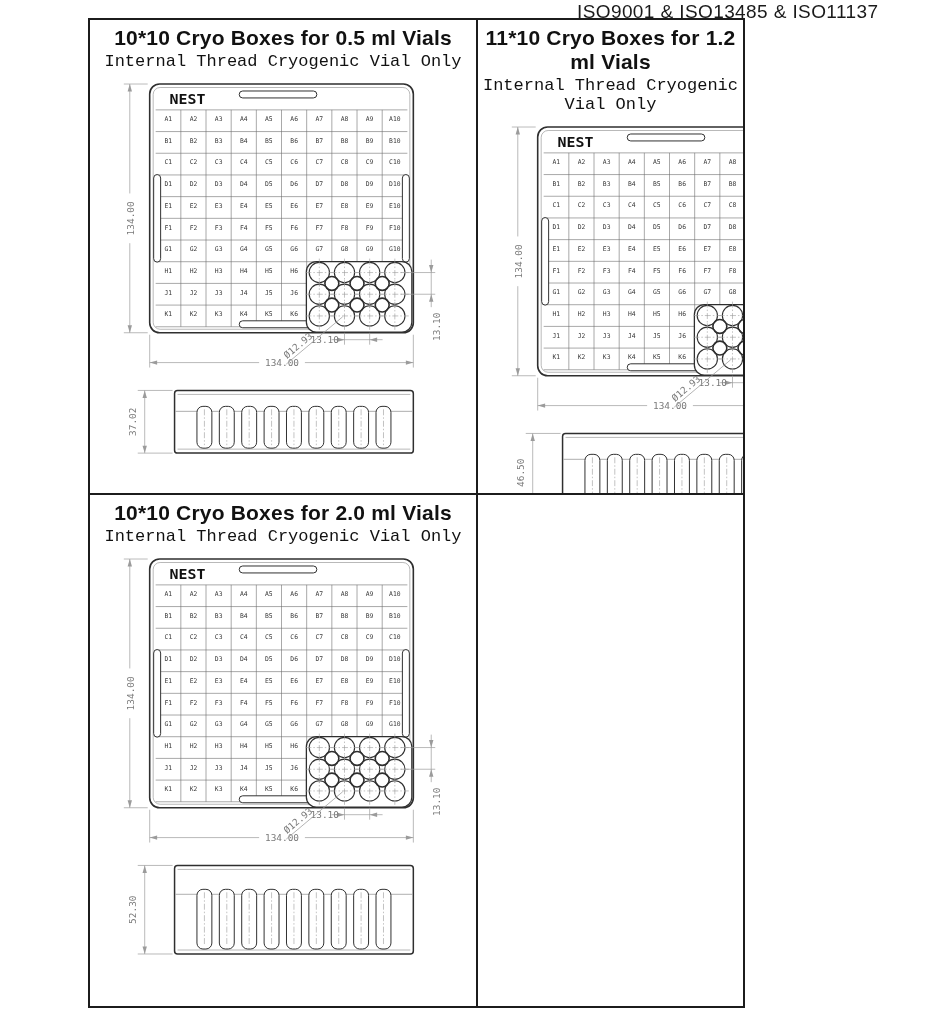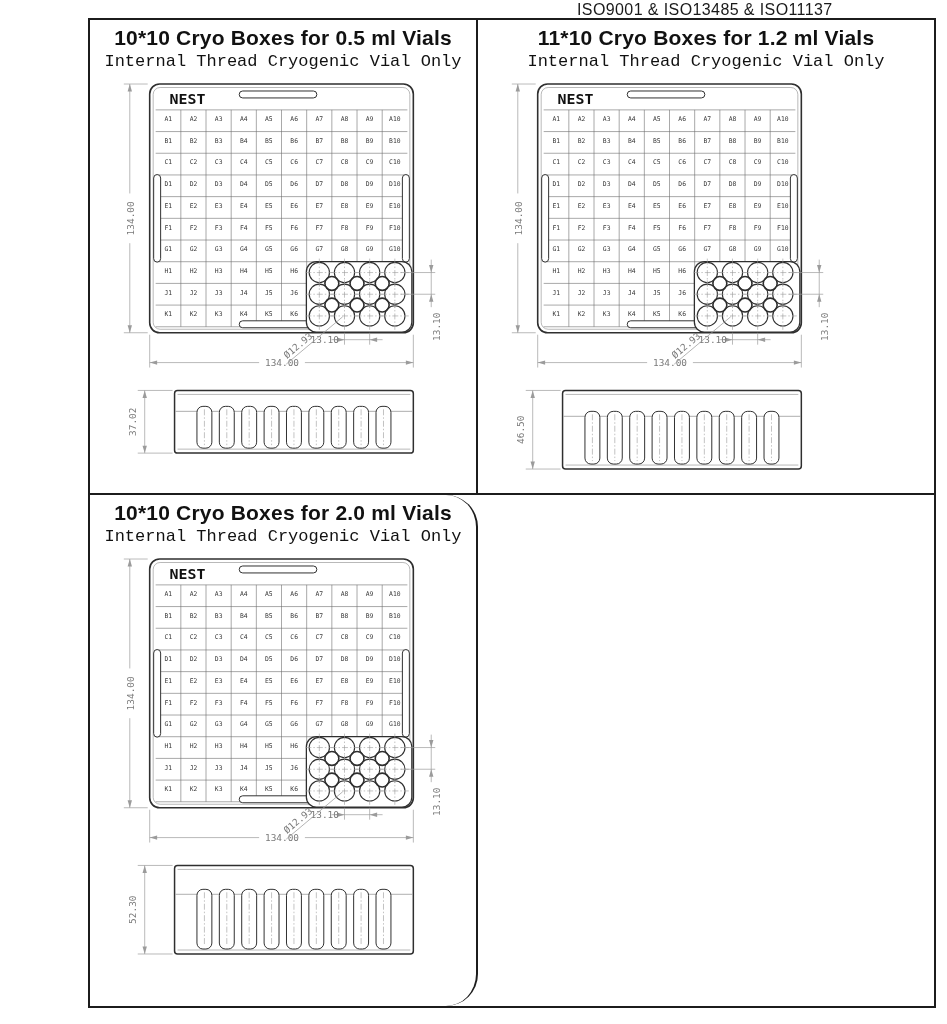--- a/index.html
+++ b/index.html
@@ -3,32 +3,32 @@
 <meta charset="utf-8">
 <style>
   * { margin:0; padding:0; box-sizing:border-box; }
   html,body { background:#ffffff; }
   body {
     width:947px; height:1024px; position:relative;
     font-family:"Liberation Sans", sans-serif; color:#111;
   }
   .iso {
     position:absolute; left:577px; top:1px;
-    font-size:16px; letter-spacing:.4px; color:#1a1a1a; white-space:nowrap;
+    font-size:19px; letter-spacing:.4px; color:#1a1a1a; white-space:nowrap;
   }
   .sheet {
-    position:absolute; left:88px; top:18px; width:848px; height:990px;
+    position:absolute; left:88px; top:18px; width:657px; height:990px;
     border:2px solid #1c1c1c;
     display:grid; grid-template-columns:388px 1fr; grid-template-rows:475px 1fr;
     background:#fff;
   }
   .panel { position:relative; overflow:hidden; }
   .p0 { border-right:2px solid #1c1c1c; border-bottom:2px solid #1c1c1c; }
   .p1 { border-bottom:2px solid #1c1c1c; }
-  .p2 { border-right:2px solid #1c1c1c;border-radius:32px; }
+  .p2 { border-right:2px solid #1c1c1c; }
   .panel h2 {
     font-size:21px; font-weight:bold; text-align:center;
     margin-top:6px; letter-spacing:.2px;
   }
   .sub { font-size:17px; text-align:center; margin-top:2px;font-family:Liberation Mono, monospace; }
   .drawing { margin-top:5px; line-height:0; }
   svg text { font-family:"DejaVu Sans Mono", monospace; }
 </style>
 </head>
 <body>

